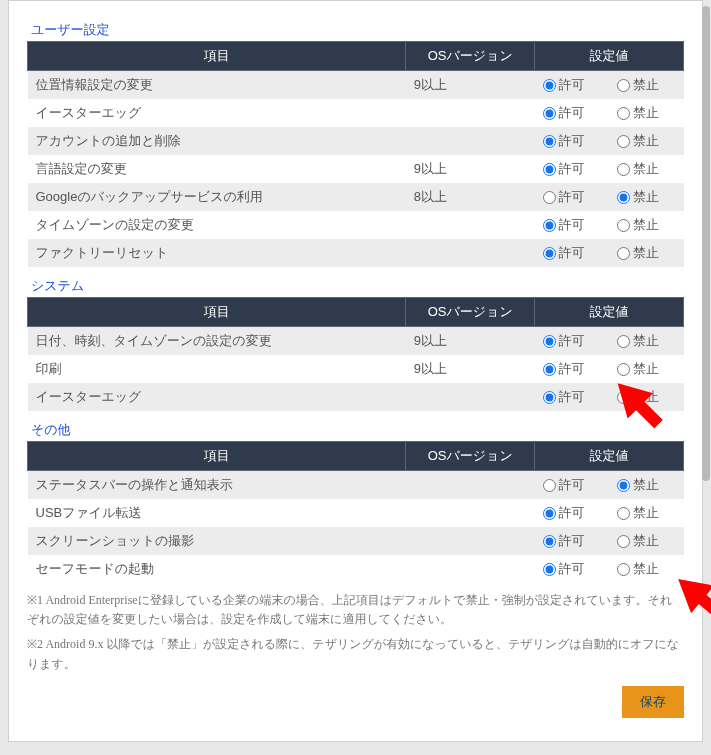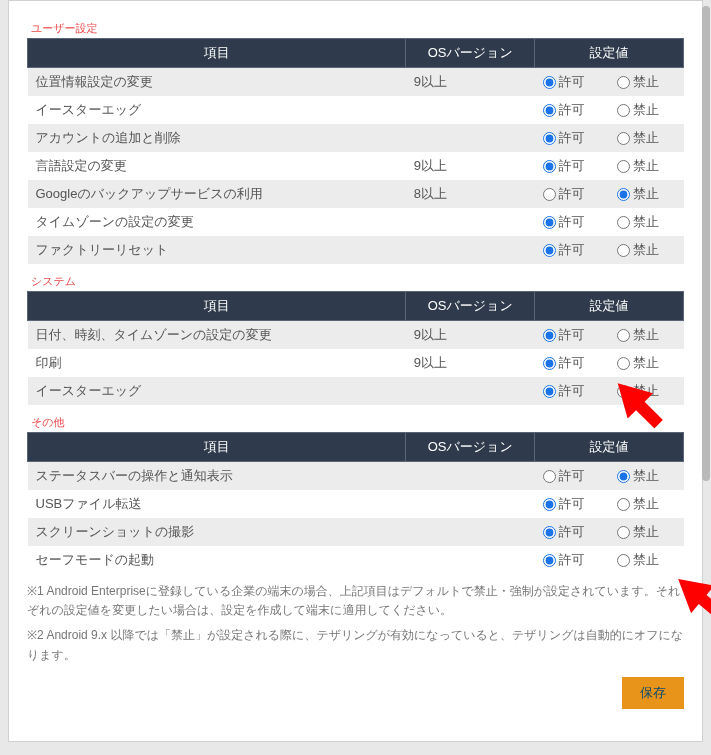--- a/index.html
+++ b/index.html
@@ -23,22 +23,22 @@
     .scrollbar {
       position: absolute;
       right: 1px;
       top: 6px;
       width: 8px;
       height: 475px;
       background: #b9b9b9;
       border-radius: 4px;
     }
     .section-title {
-      color: #ef4444;
-      font-size: 11px;
+      color: #1d4ed8;
+      font-size: 13px;
       margin: 6px 0 2px 0;
       padding: 4px 0 0 4px;
     }
     table {
       width: 100%;
       border-collapse: collapse;
       margin-bottom: 6px;
     }
     thead th {
       background: #2f3b4c;
@@ -68,21 +68,21 @@
       margin-right: 3px;
       accent-color: #1a73e8;
     }
     .radio-cell label { vertical-align: middle; }
     .notes {
       color: #777;
       font-size: 12px;
       line-height: 1.6;
       margin-top: 8px;
     }
-    .notes p { margin-bottom: 6px; }
+    .notes p { margin-bottom: 6px; font-family: Liberation Serif, serif; }
     .btn-row { text-align: right; margin-top: 12px; }
     .save-btn {
       background: #e8941a;
       color: #0c4a6e;
       border: none;
       padding: 7px 18px;
       font-size: 13px;
       cursor: pointer;
     }
     .arrow {

